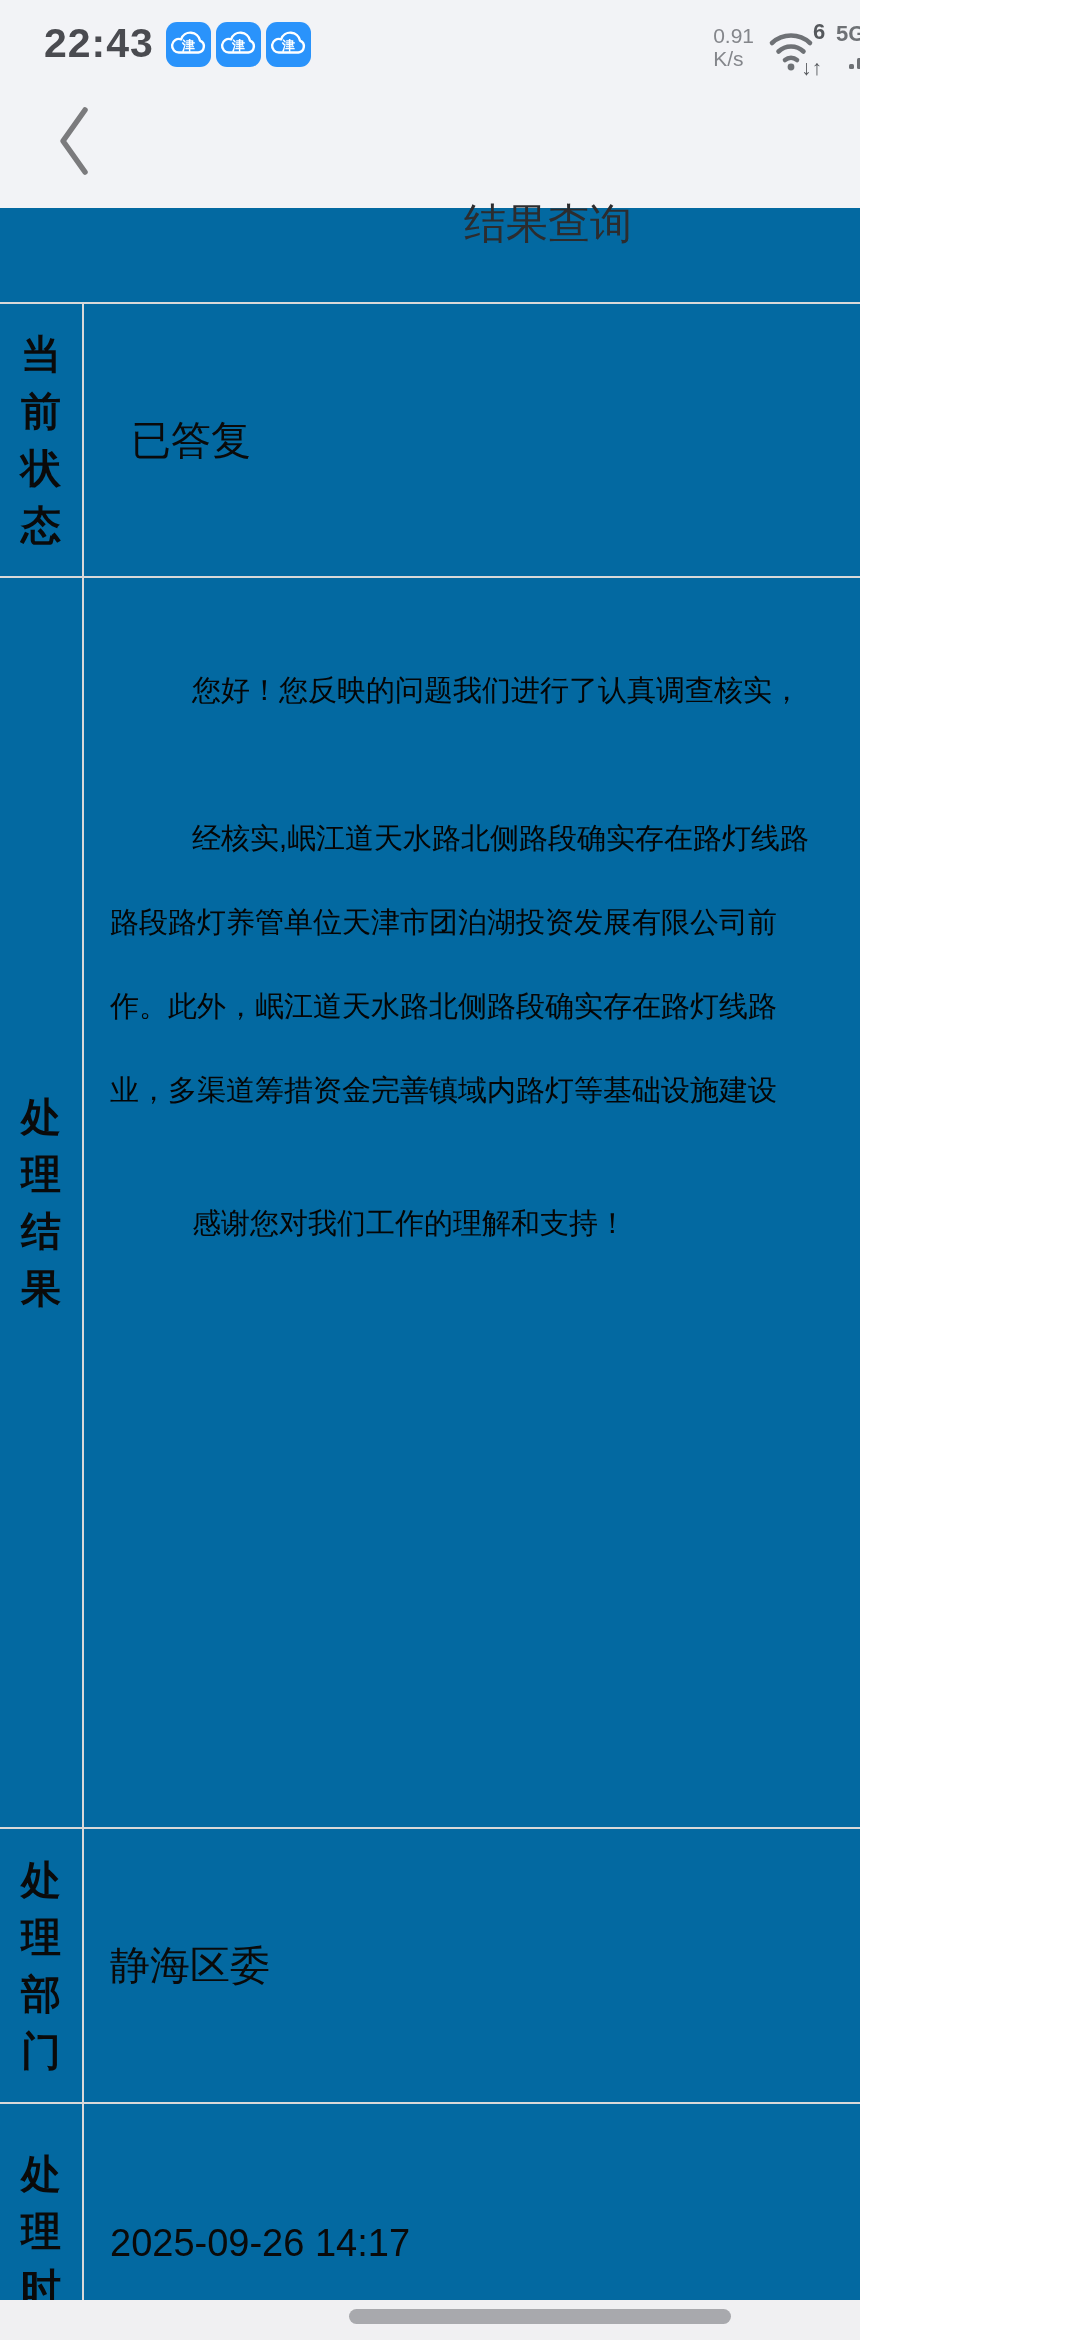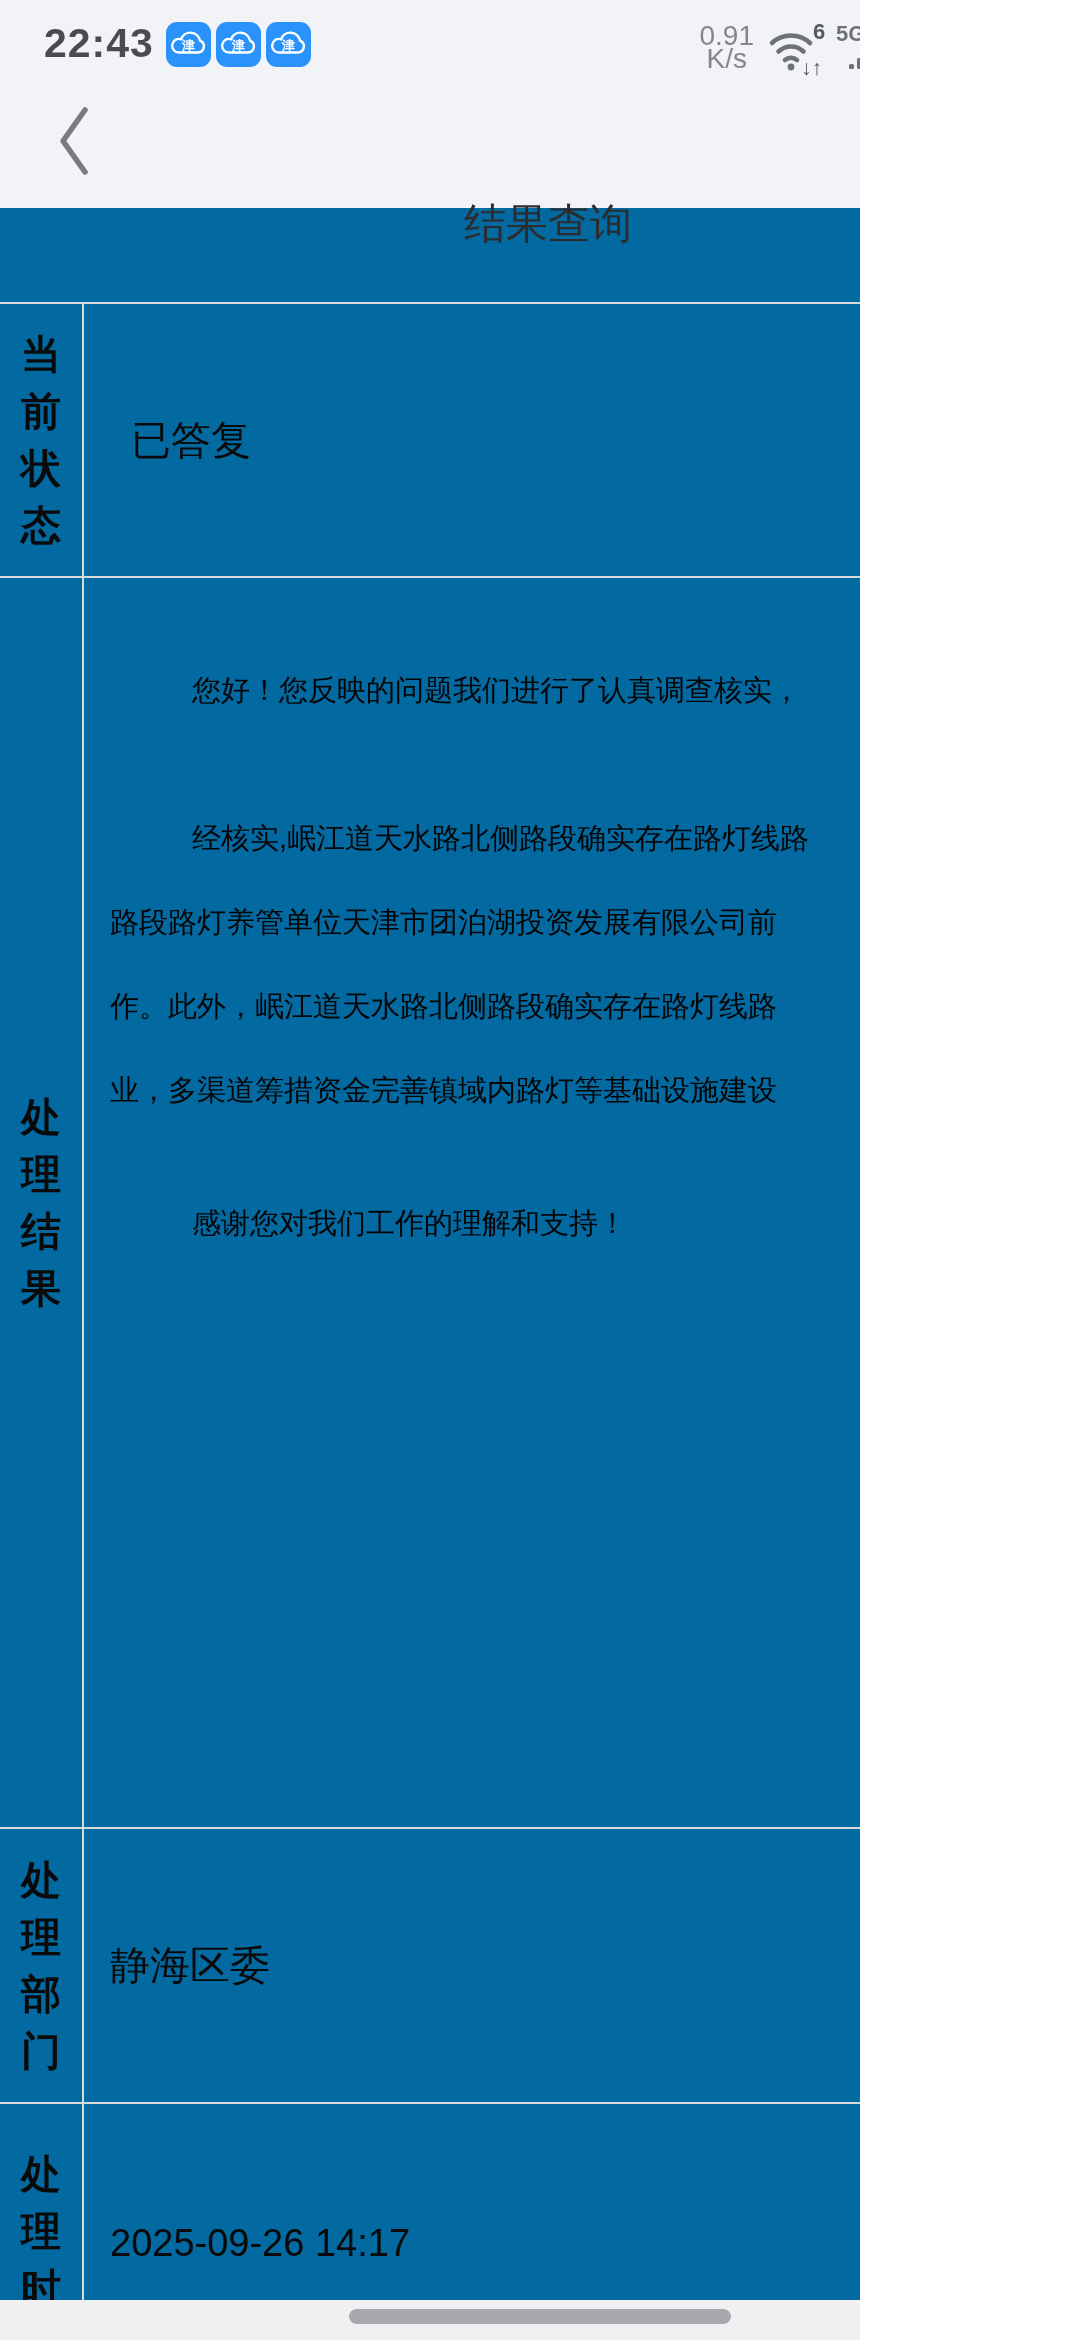--- a/index.html
+++ b/index.html
@@ -7,21 +7,21 @@
   body { font-family:"Liberation Sans", sans-serif; background:#ffffff; }
   #screen { position:relative; width:860px; height:2340px; overflow:hidden; background:#0369a1; }
 
   
   #header { position:absolute; top:0; left:0; width:1080px; height:208px; background:#f2f3f6; }
   #status-row { position:absolute; top:14px; left:0; width:1080px; height:66px; }
   #clock { position:absolute; left:44px; top:6px; font-size:41px; font-weight:700; color:#4a4b50; letter-spacing:1px; }
   #app-icon-group { position:absolute; left:166px; top:8px; display:flex; gap:5px; }
   .app-icon { width:45px; height:45px; border-radius:11px; background:#2a93fb; display:flex; align-items:center; justify-content:center; }
   #status-right { position:absolute; right:38px; top:4px; display:flex; align-items:center; gap:11px; }
-  #net-speed { text-align:center; font-size:28px; line-height:23px; color:#84868b; font-weight:500; }
+  #net-speed { text-align:left; font-size:21px; line-height:23px; color:#84868b; font-weight:500; }
   .statusbar-svg { display:block; }
   #battery { width:84px; height:40px; border-radius:20px; overflow:hidden; display:flex; }
   #battery-charge { width:30px; background:#55575b; display:flex; align-items:center; justify-content:center; }
   #battery-level { flex:1; background:#a5a7ab; color:#ffffff; font-size:36px; font-weight:800; display:flex; align-items:center; justify-content:center; }
 
   #nav-row { position:absolute; top:80px; left:8px; width:1080px; height:128px; }
   #back-button { position:absolute; left:26px; top:6px; width:80px; height:110px; display:flex; align-items:center; justify-content:center; cursor:pointer; }
   #page-title { position:absolute; left:0; top:118px; width:1080px; text-align:center; font-size:42px; line-height:52px; color:#2c2c2e; font-weight:500; }
 
   

